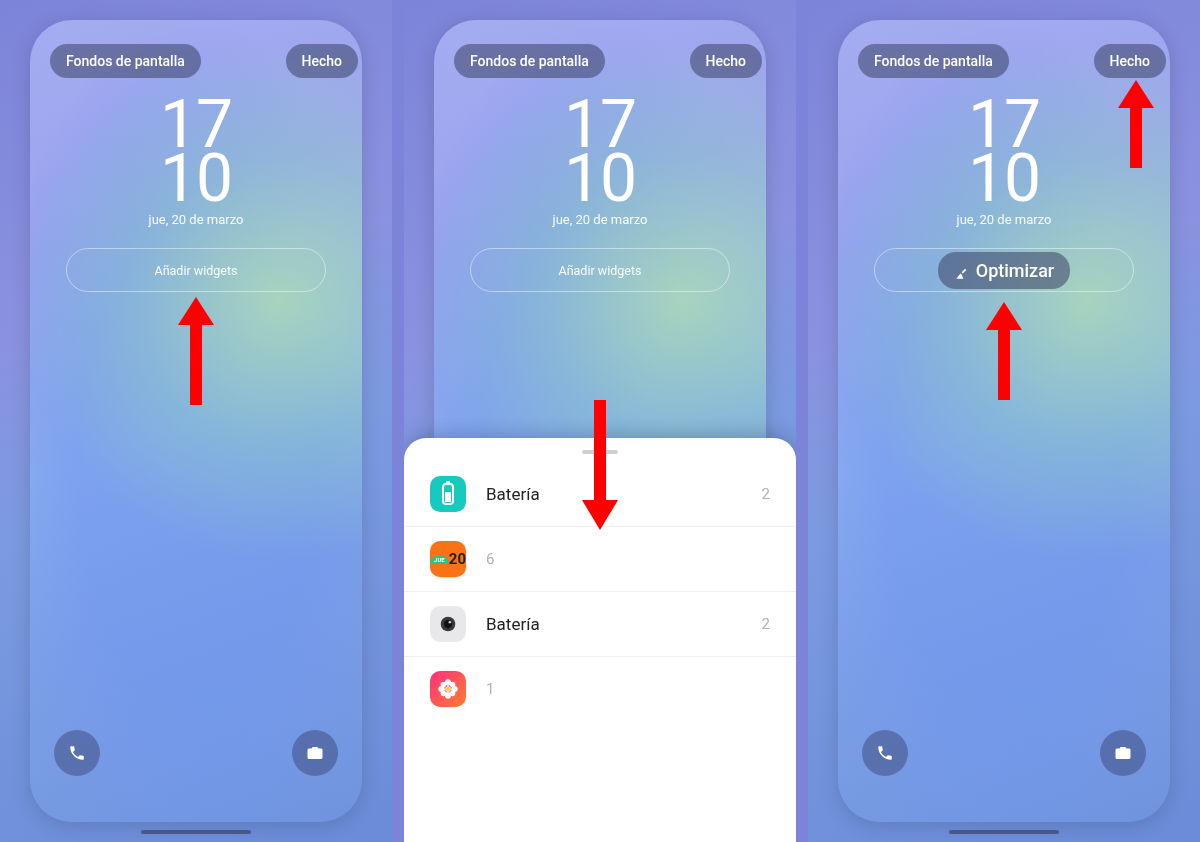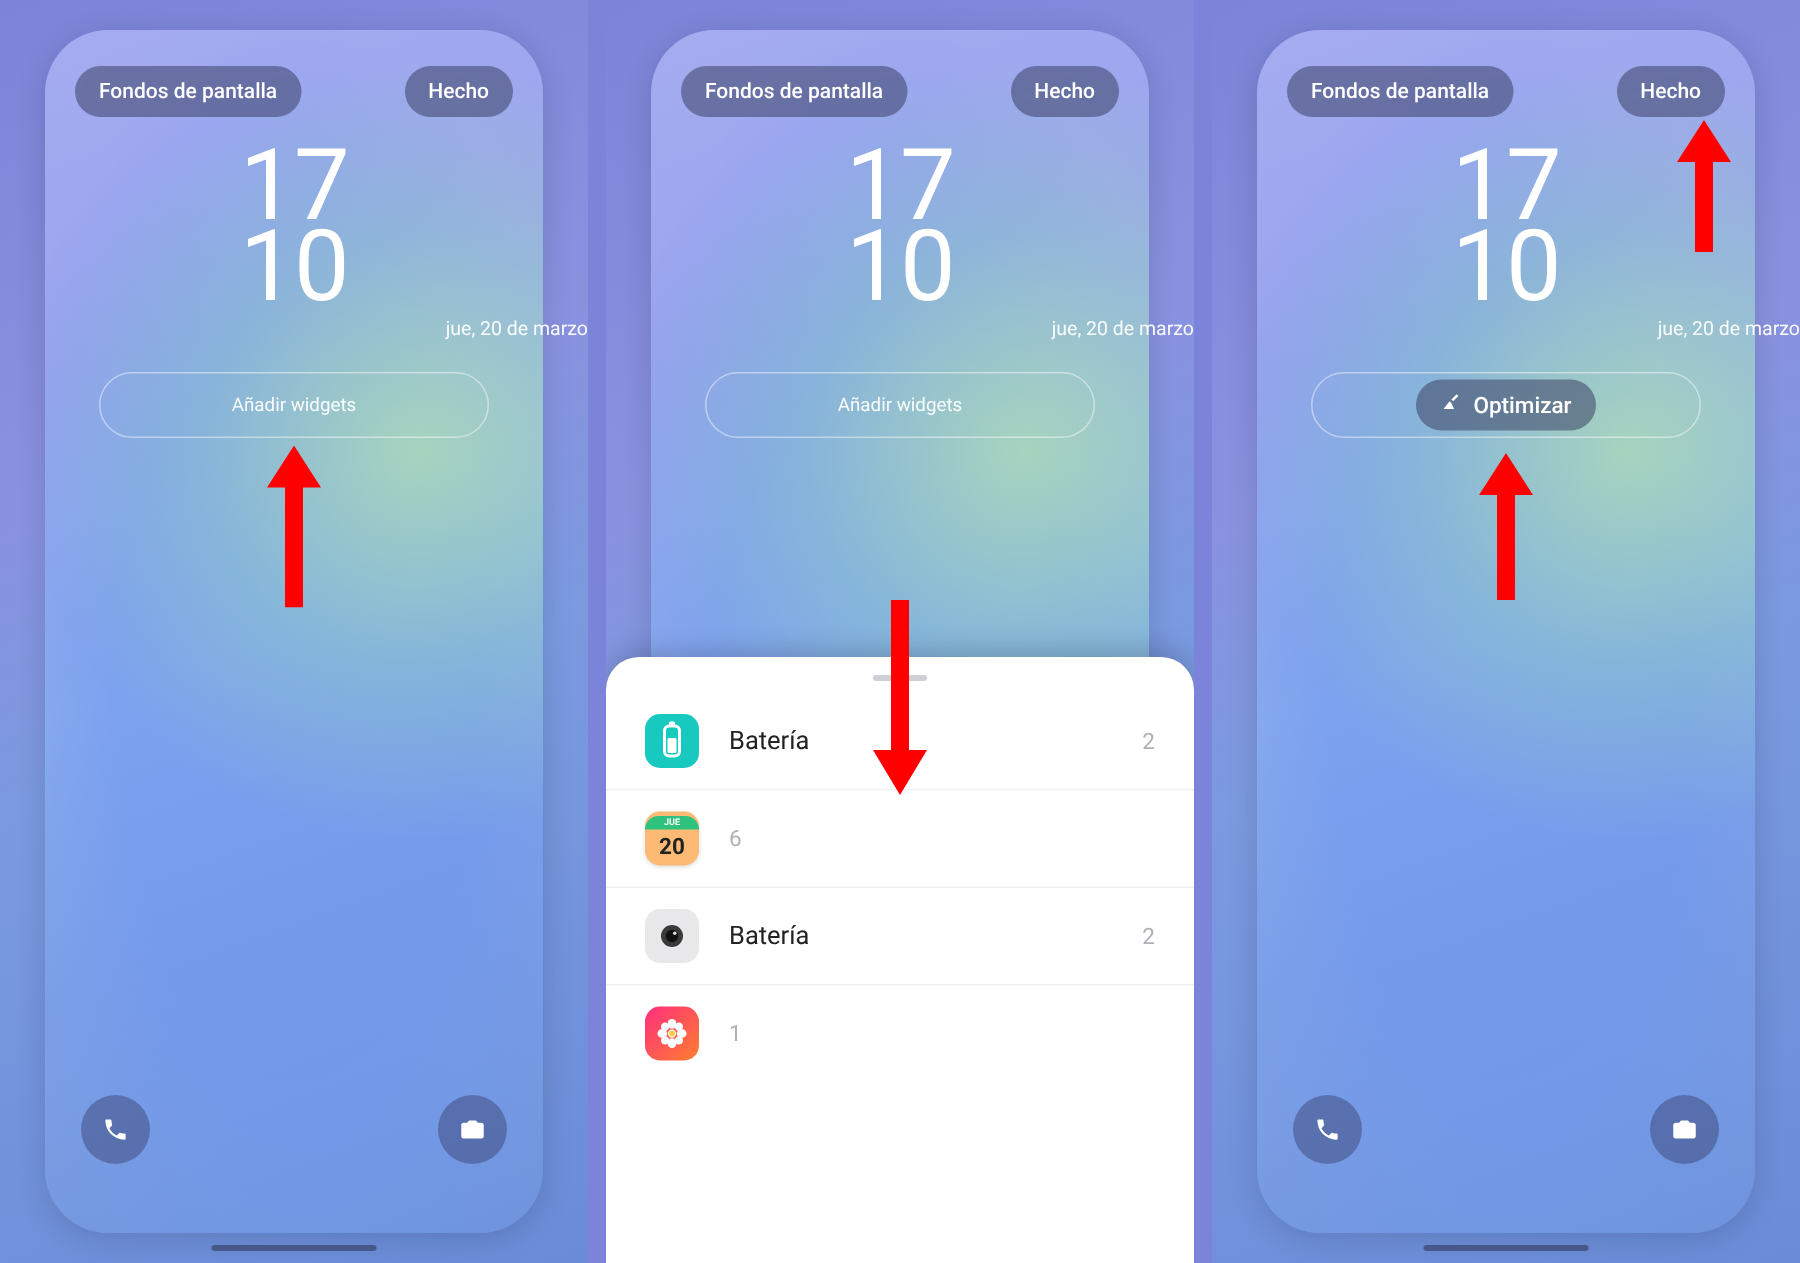--- a/index.html
+++ b/index.html
@@ -30,21 +30,21 @@
     background:
       radial-gradient(circle at 75% 35%, rgba(200,255,150,0.55) 0%, rgba(150,220,180,0.35) 25%, transparent 45%),
       radial-gradient(ellipse 120% 100% at 50% 55%, rgba(110,150,240,0.55) 30%, transparent 55%),
       linear-gradient(160deg, #a5acf0 0%, #9aa4ee 25%, #8fb0ee 50%, #7ea0e6 70%, #6f94dd 100%);
     box-shadow: 0 4px 20px rgba(0,0,0,0.15);
   }
   .top-pills {
     position: absolute;
     top: 44px;
     left: 50px;
-    right: 50px;
+    right: 34px;
     display: flex;
     justify-content: space-between;
     align-items: center;
     z-index: 5;
   }
   .pill {
     background: rgba(64,70,110,0.58);
     color: #fff;
     font-size: 14px;
     font-weight: 500;
@@ -65,21 +65,20 @@
     font-size: 66px;
     font-weight: 400;
     line-height: 0.82;
     letter-spacing: -1px;
   }
   .clock-date {
     font-size: 13px;
     margin-top: 6px;
     font-weight: 400;
     color: rgba(255,255,255,0.95);
-    text-align: right;
   }
   .widget-slot {
     position: absolute;
     top: 248px;
     left: 50%;
     transform: translateX(-50%);
     width: 260px;
     height: 44px;
     border: 1.5px solid rgba(255,255,255,0.45);
     border-radius: 22px;
@@ -94,26 +93,26 @@
     font-weight: 400;
     padding: 6px 18px;
     border-radius: 16px;
     display: flex;
     align-items: center;
     gap: 8px;
   }
   .optimize-btn {
     background: rgba(60,65,100,0.55);
     color: #fff;
-    font-size: 15px;
+    font-size: 18px;
     font-weight: 500;
     padding: 8px 16px;
     border-radius: 18px;
     display: flex;
-    align-items: flex-start;
+    align-items: flex-end;
     gap: 8px;
   }
   .bottom-circles {
     position: absolute;
     bottom: 66px;
     left: 54px;
     right: 54px;
     display: flex;
     justify-content: space-between;
     z-index: 3;
@@ -276,21 +275,21 @@
             <rect x="5" y="4" width="10" height="20" rx="3" fill="none" stroke="#fff" stroke-width="2"></rect>
             <rect x="8" y="1" width="4" height="3" rx="1" fill="#fff"></rect>
             <rect x="7" y="12" width="6" height="10" rx="1" fill="#fff"></rect>
           </svg>
       </div>
       <div class="sheet-label">Batería</div>
       <div class="sheet-count">2</div>
     </div>
 
     <div class="sheet-row">
-      <div class="sheet-icon" style="background:#fdba74; box-shadow:0 1px 3px rgba(0,0,0,0.15); flex-direction:column;">
+      <div class="sheet-icon" style="background:#f97316; box-shadow:0 1px 3px rgba(0,0,0,0.15); flex-direction:row;">
         <div style="background:#2ec27e;color:#fff;font-size:6px;font-weight:700;width:100%;text-align:center;border-radius:10px 10px 0 0;line-height:9px;">JUE</div>
         <div style="color:#222;font-size:15px;font-weight:700;line-height:22px;">20</div>
       </div>
       <div class="sheet-count">6</div>
     </div>
 
     <div class="sheet-row">
       <div class="sheet-icon" style="background:#e8e8ea;">
         <svg width="22" height="22" viewBox="0 0 24 24">
             <circle cx="12" cy="12" r="8" fill="#3a3a3a"></circle>

